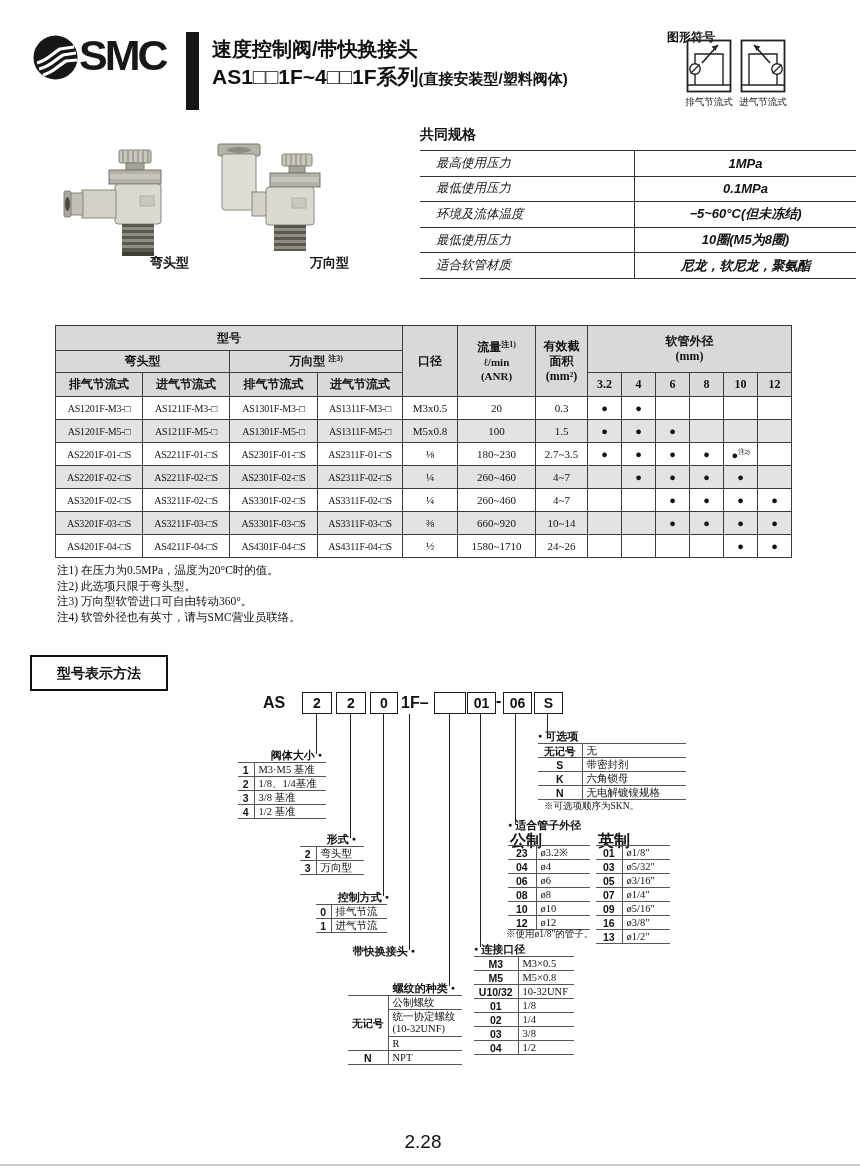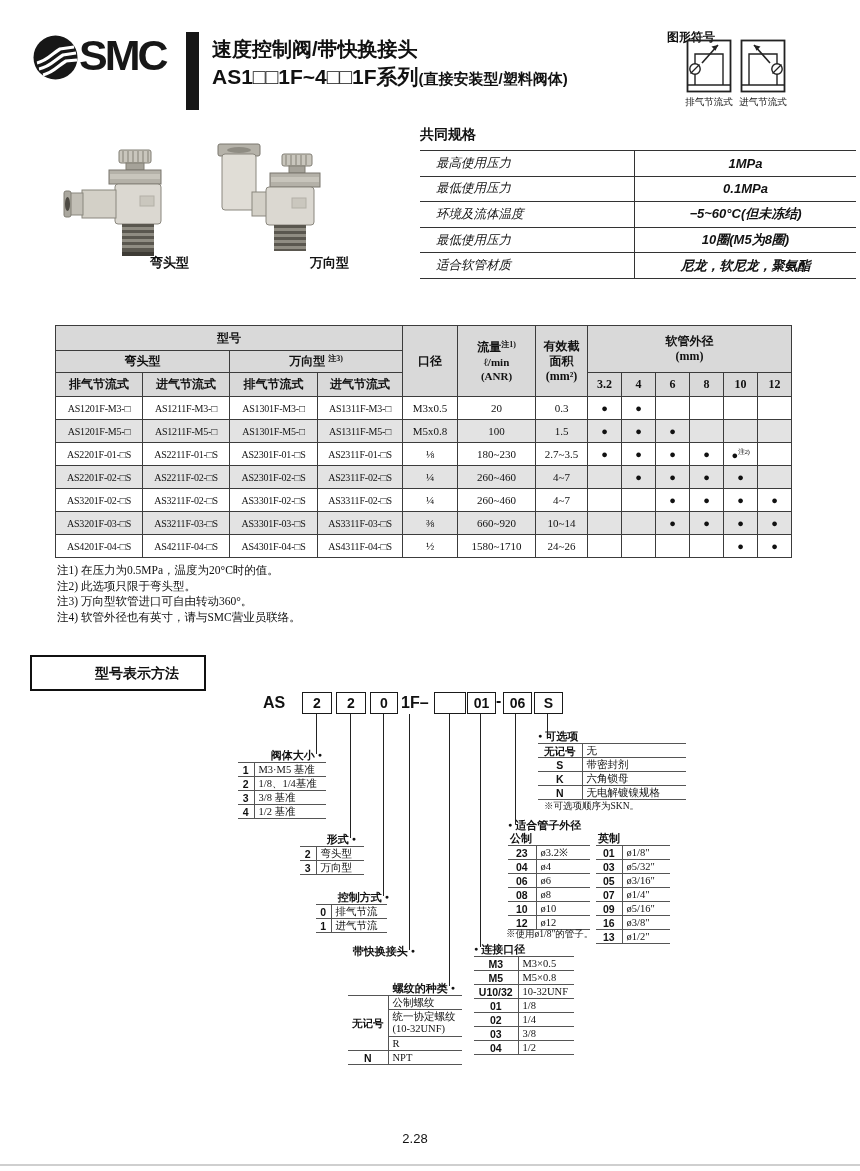--- a/index.html
+++ b/index.html
@@ -38,39 +38,39 @@
   #mt tbody .portc,#mt tbody .flowc,#mt tbody .areac{font-size:11px;letter-spacing:0;}
   #mt .dot{font-size:11px;line-height:1;}
   #mt .dot-sup{font-size:7px;vertical-align:5px;letter-spacing:-0.5px;}
 
   
   .notes{position:absolute;left:57px;top:563px;}
   .note-line{font-family:"Liberation Serif",serif;font-size:11.5px;line-height:15.5px;}
 
   
   .ord-box{position:absolute;left:30px;top:655px;width:134px;height:32px;border:2px solid #111;
-           font-size:14px;font-weight:bold;text-align:center;line-height:32px;padding-left:38px;}
+           font-size:14px;font-weight:bold;text-align:center;line-height:32px;}
   .pntext{position:absolute;top:694px;font-size:16px;font-weight:600;}
   .pnbox{position:absolute;top:692px;height:20px;border:1.5px solid #1a1a1a;font-size:14px;font-weight:bold;
          line-height:20px;text-align:center;background:#fff;}
   .vline{position:absolute;width:1px;background:#222;}
   .dlabel{position:absolute;font-size:11px;font-weight:bold;white-space:nowrap;}
   .dlabel.br::after{content:"●";font-size:7px;margin-left:3px;vertical-align:2px;}
   .dlabel.bl::before{content:"●";font-size:7px;margin-right:3px;vertical-align:2px;}
-  .sublabel{position:absolute;font-size:11px;font-weight:bold;white-space:nowrap;}
+  .sublabel{position:absolute;font-size:16px;font-weight:bold;white-space:nowrap;}
   .kvnote{position:absolute;font-size:9.5px;font-family:"Liberation Serif",serif;white-space:nowrap;}
 
   .kv{position:absolute;border-collapse:collapse;table-layout:fixed;}
   .kv td{border-top:1px solid #555;border-bottom:1px solid #555;font-size:10.5px;height:13px;line-height:12px;
          padding:0 2px;vertical-align:middle;}
   .kv .code{font-weight:bold;text-align:center;border-right:1px solid #555;white-space:nowrap;}
   .kv .desc{font-family:"Liberation Serif",serif;text-align:left;padding-left:4px;white-space:nowrap;}
   .kv .pre{white-space:pre-line;}
 
-  .pagenum{position:absolute;left:385px;top:1131px;width:60px;text-align:center;font-size:13px;}
+  .pagenum{position:absolute;left:393px;top:1131px;width:60px;text-align:center;font-size:19px;}
   .scanline{position:absolute;left:0;top:1164px;width:860px;height:2px;background:#cfcfcf;}
 </style>
 </head>
 <body>
 
 <div class="page">
 
   <svg class="abs" style="left:33px;top:35px" width="45" height="45" viewBox="0 0 45 45">
     <circle cx="22.5" cy="22.5" r="22" fill="#171717"></circle>
     <path d="M4,28 C14,26 20,18 27,14 L41,12" stroke="#fff" stroke-width="3.2" fill="none"></path>

